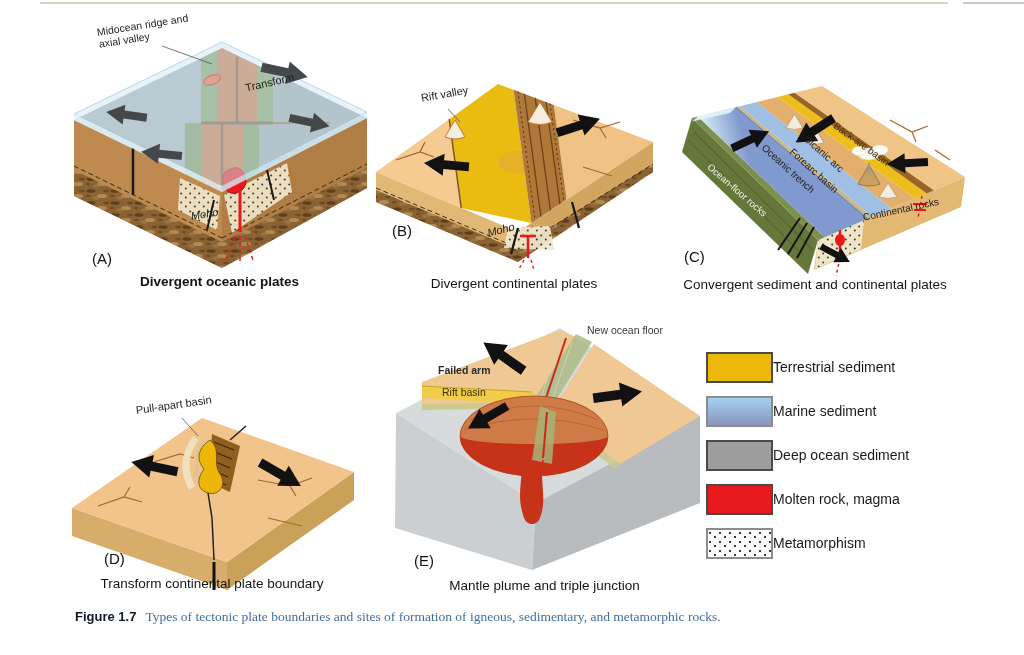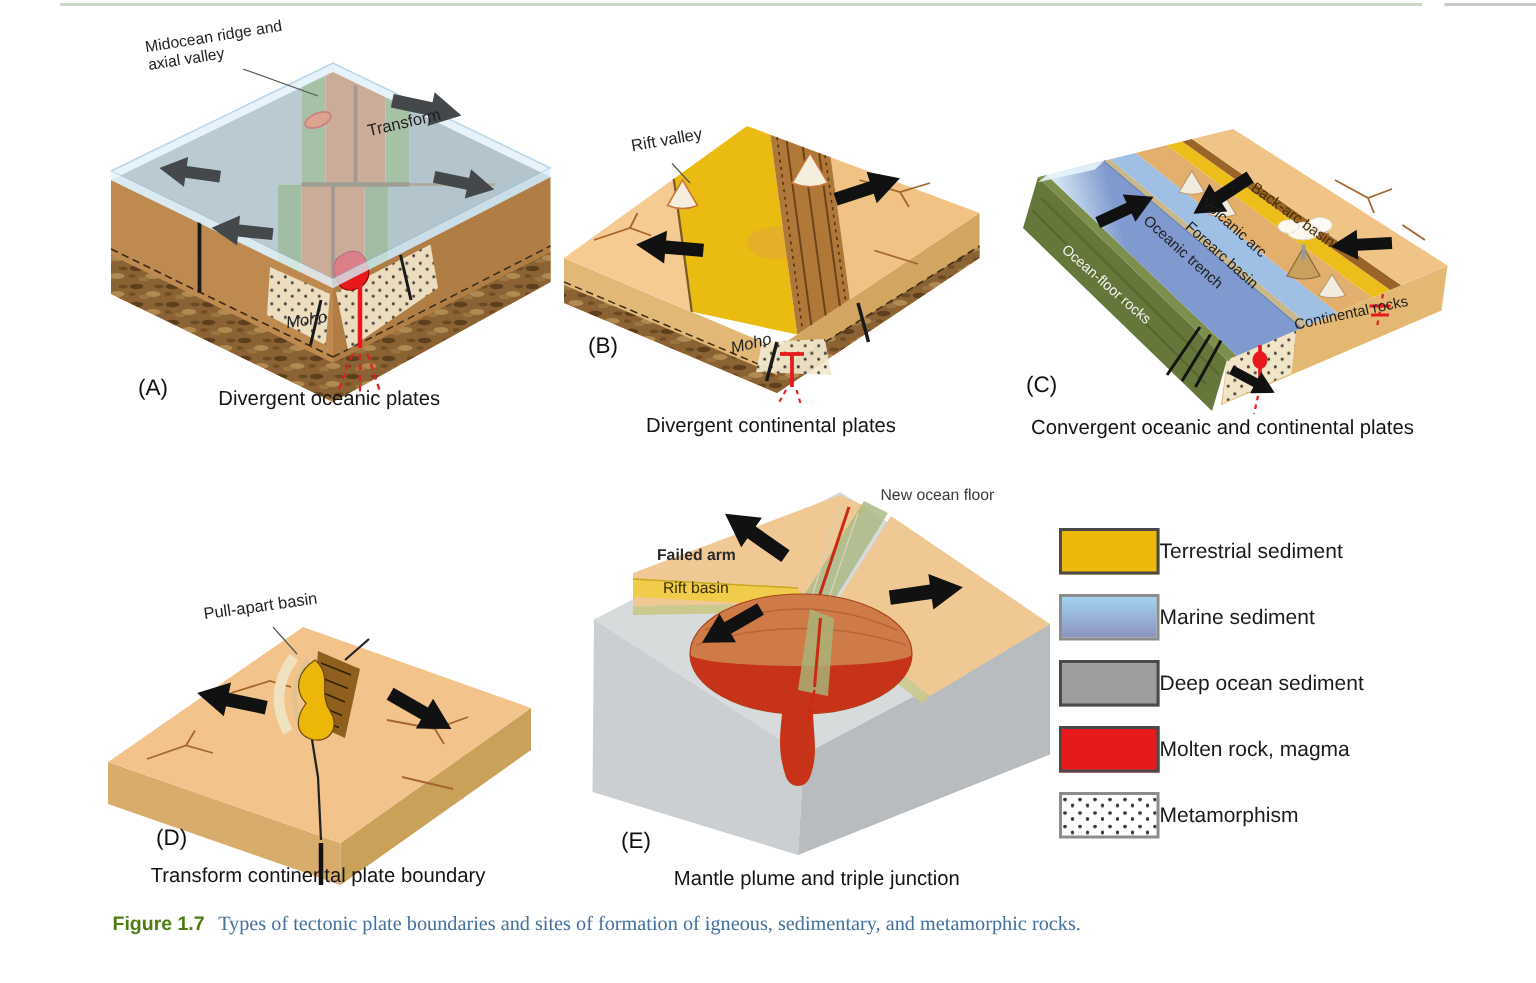--- a/index.html
+++ b/index.html
@@ -13,21 +13,21 @@
   .lbl{position:absolute;font-size:10.5px;line-height:1.15;color:#1e1e1e;white-space:nowrap;transform-origin:0 0;}
   .lbl.wrap{white-space:normal;}
   .lbl.white{color:#f4f4ee;}
   .lbl.italic{font-style:italic;}
   #legend{position:absolute;left:706px;top:352px;width:290px;}
   .lrow{display:flex;align-items:center;margin-bottom:13px;}
   .swatch{width:63px;height:27px;border:2px solid #4a4a4a;flex:0 0 auto;}
   .swatch.lightborder{border-color:#8c8c8c;}
   .llabel{font-size:14px;color:#1a1a1a;line-height:1.15;width:205px;}
   #figcap{position:absolute;left:75px;top:607px;width:900px;}
-  #figcap .fl{font-weight:bold;font-size:13px;color:#4d7c0f;margin-right:9px;}
+  #figcap .fl{font-weight:bold;font-size:13px;color:#0f172a;margin-right:9px;}
   #figcap .ft{font-family:"Liberation Serif",serif;font-size:13.5px;color:#41709f;}
 </style>
 </head>
 <body>
 
 <div id="page">
 
   <div class="rule" style="left:40px;top:2px;width:908px;background:#cdd9c6;"></div>
   <div class="rule" style="left:963px;top:2px;width:61px;background:#c8c8c8;"></div>
 
@@ -98,21 +98,21 @@
       <use href="#arw" transform="translate(65,95) rotate(188)" fill="#44484B"></use>
       <use href="#arw" transform="translate(100,134) rotate(186)" fill="#44484B"></use>
       <use href="#arw" transform="translate(222,52) rotate(12) scale(1.15)" fill="#44484B"></use>
       <use href="#arw" transform="translate(247,102) rotate(12)" fill="#44484B"></use>
     </svg>
     <div class="lbl wrap" style="left:34px;top:6px;width:105px;transform:rotate(-9deg);">Midocean ridge and axial valley</div>
     <div class="lbl" style="left:182px;top:62px;font-size:11px;transform:rotate(-13deg);">Transform</div>
     <div class="lbl italic" style="left:128px;top:190px;font-size:11px;transform:rotate(-9deg);">Moho</div>
     <figcaption>
       <div class="plet" style="left:30px;top:230px;">(A)</div>
-      <div class="pcap" style="top:238px;">Divergent oceanic plates</div>
+      <div class="pcap" style="top:254px;font-weight:bold;">Divergent oceanic plates</div>
     </figcaption>
   </figure>
 
   <figure class="panel" style="left:368px;top:62px;width:292px;height:235px;margin:0;">
     <svg width="292" height="212" viewBox="0 0 292 212">
 
       <polygon points="8,110 150,170 150,200 8,140" fill="#E2B877"></polygon>
       <polygon points="150,170 285,80 285,110 150,200" fill="#D2A660"></polygon>
       <polygon points="8,128 150,188 150,200 8,140" fill="url(#mottle)"></polygon>
       <polygon points="150,186 285,102 285,110 150,200" fill="url(#mottle)"></polygon>
@@ -200,21 +200,21 @@
       <use href="#arw" transform="translate(185,174) rotate(28) scale(.8)" fill="#111"></use>
     </svg>
     <div class="lbl" style="left:156px;top:50px;font-size:10px;transform:rotate(42deg);">Volcanic arc</div>
     <div class="lbl" style="left:145px;top:66px;font-size:10px;transform:rotate(42deg);">Forearc basin</div>
     <div class="lbl" style="left:117px;top:62px;font-size:10px;transform:rotate(42deg);">Oceanic trench</div>
     <div class="lbl white" style="left:62px;top:82px;font-size:9.5px;transform:rotate(41deg);">Ocean-floor rocks</div>
     <div class="lbl" style="left:188px;top:40px;font-size:10px;color:#4a3000;transform:rotate(36deg);">Back-arc basin</div>
     <div class="lbl" style="left:212px;top:132px;font-size:10px;transform:rotate(-12deg);">Continental rocks</div>
     <figcaption>
       <div class="plet" style="left:34px;top:168px;">(C)</div>
-      <div class="pcap" style="top:197px;">Convergent oceanic and continental plates</div>
+      <div class="pcap" style="top:197px;">Convergent sediment and continental plates</div>
     </figcaption>
   </figure>
 
   <figure class="panel" style="left:62px;top:390px;width:300px;height:212px;margin:0;">
     <svg width="300" height="206" viewBox="0 0 300 206">
       <polygon points="10,118 165,172 165,200 10,146" fill="#D8AD6C"></polygon>
       <polygon points="165,172 292,82 292,110 165,200" fill="#C9A158"></polygon>
       <polygon points="10,118 140,28 292,82 165,172" fill="#F2C48B"></polygon>
 
       <path d="M36,116 L62,107 L80,112 M62,107 L68,97 M92,72 L118,64 L132,68 M196,90 L228,96 L250,88 M228,96 L234,106 M206,128 L240,136" stroke="#A5652F" stroke-width="1.2" fill="none"></path>

